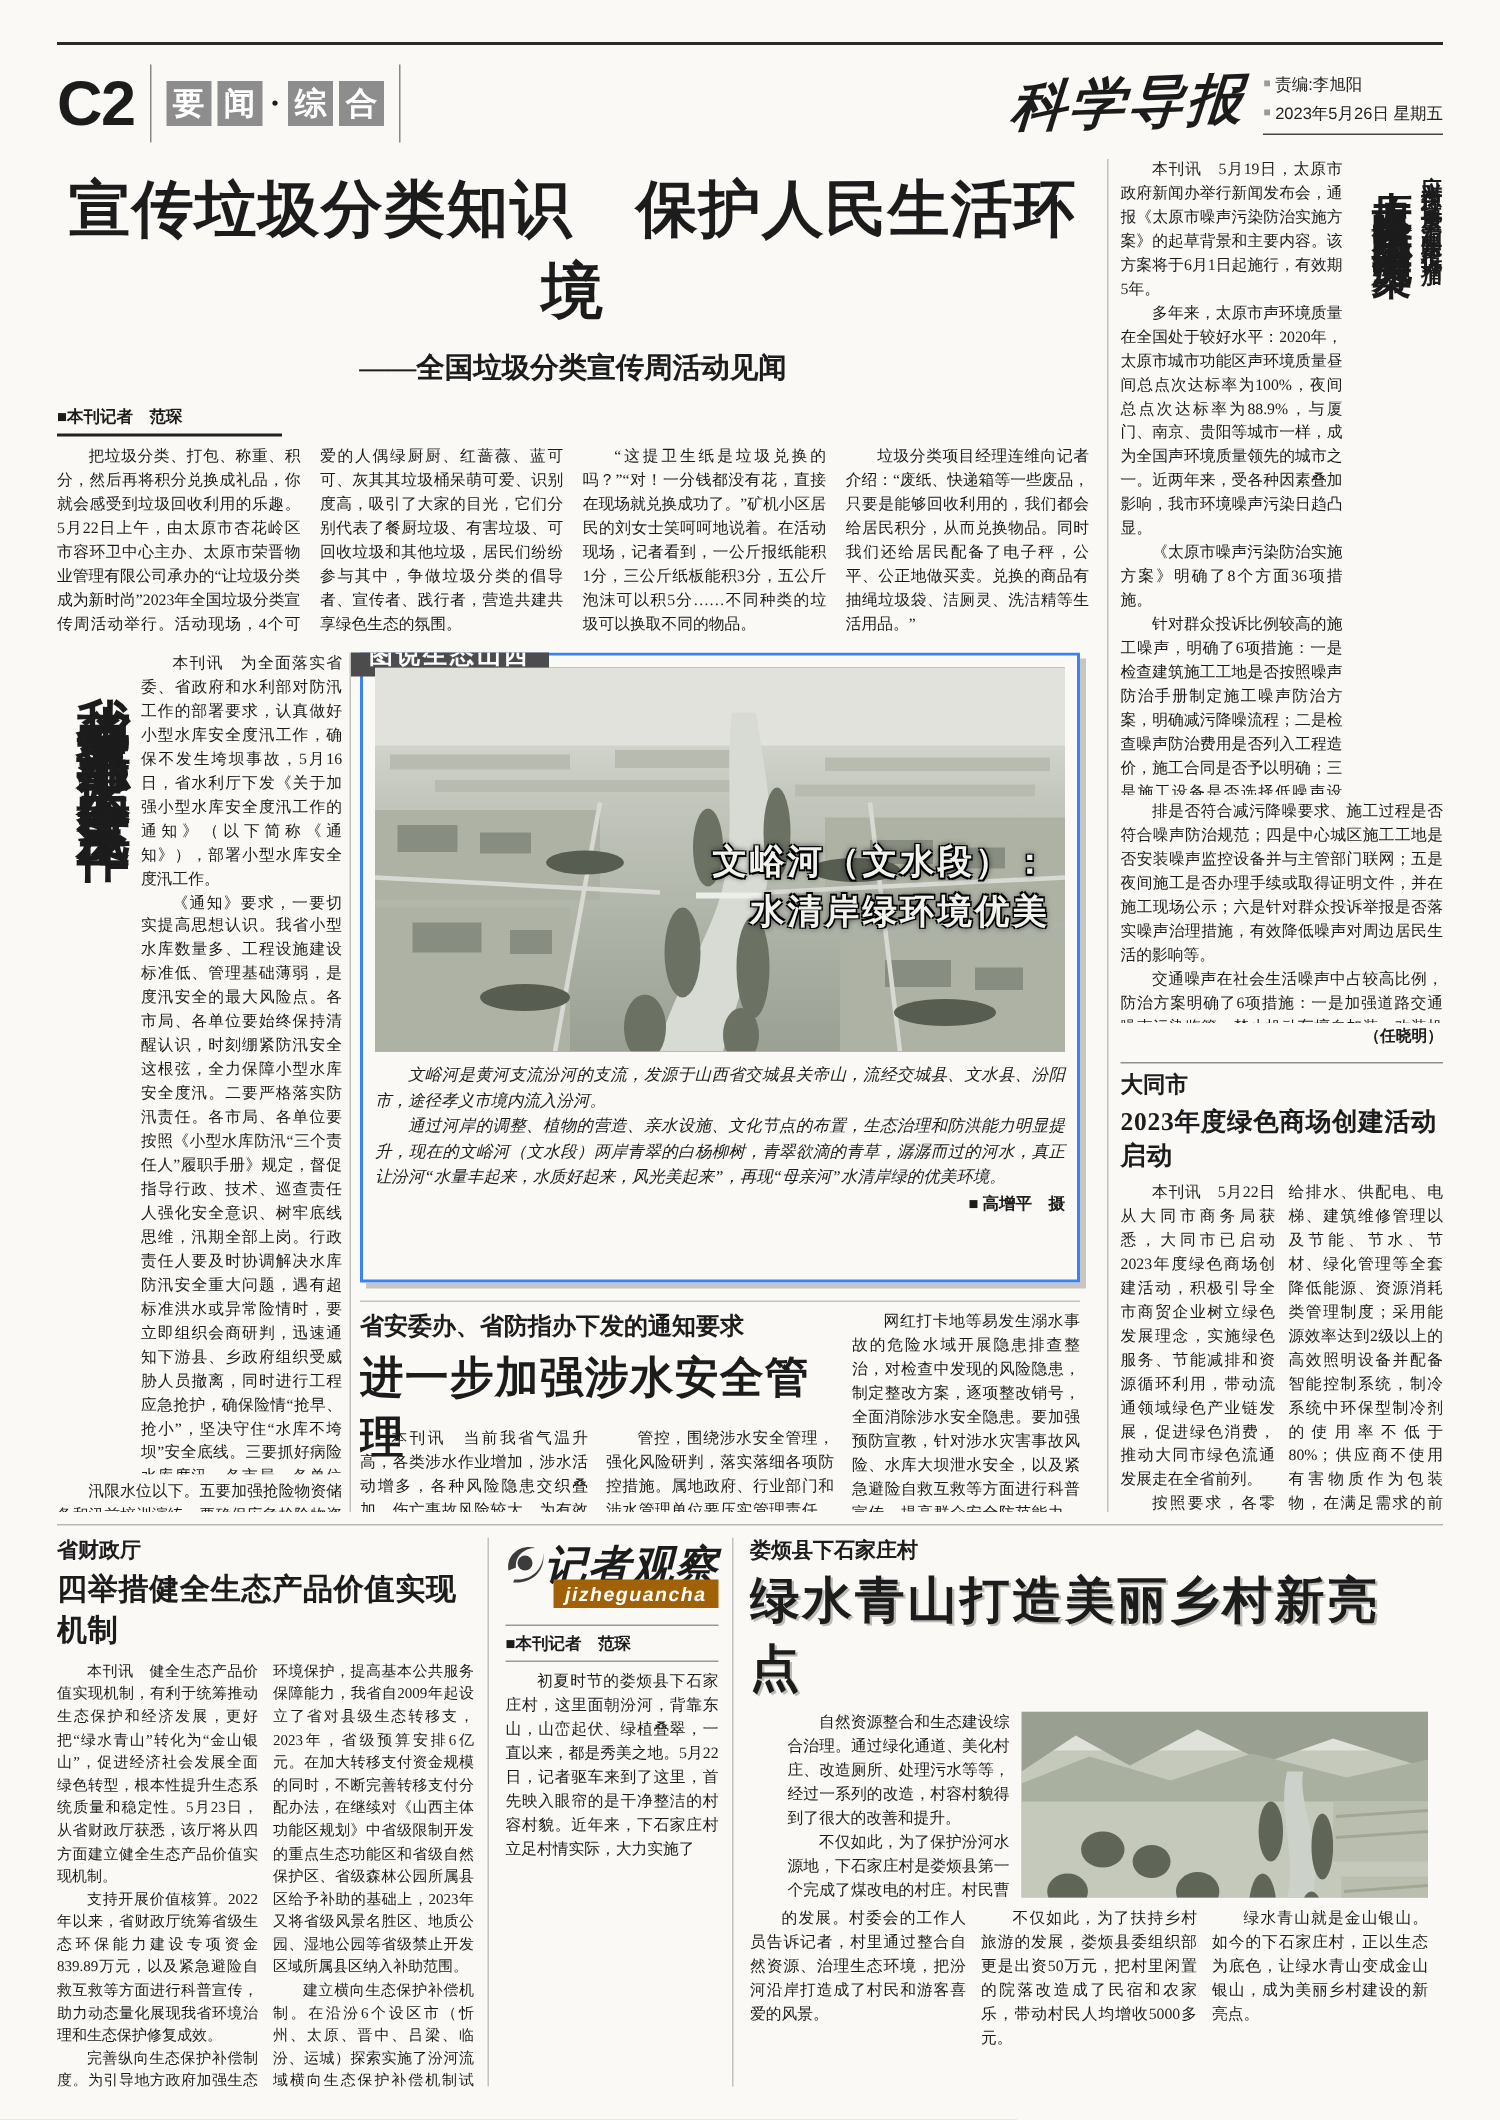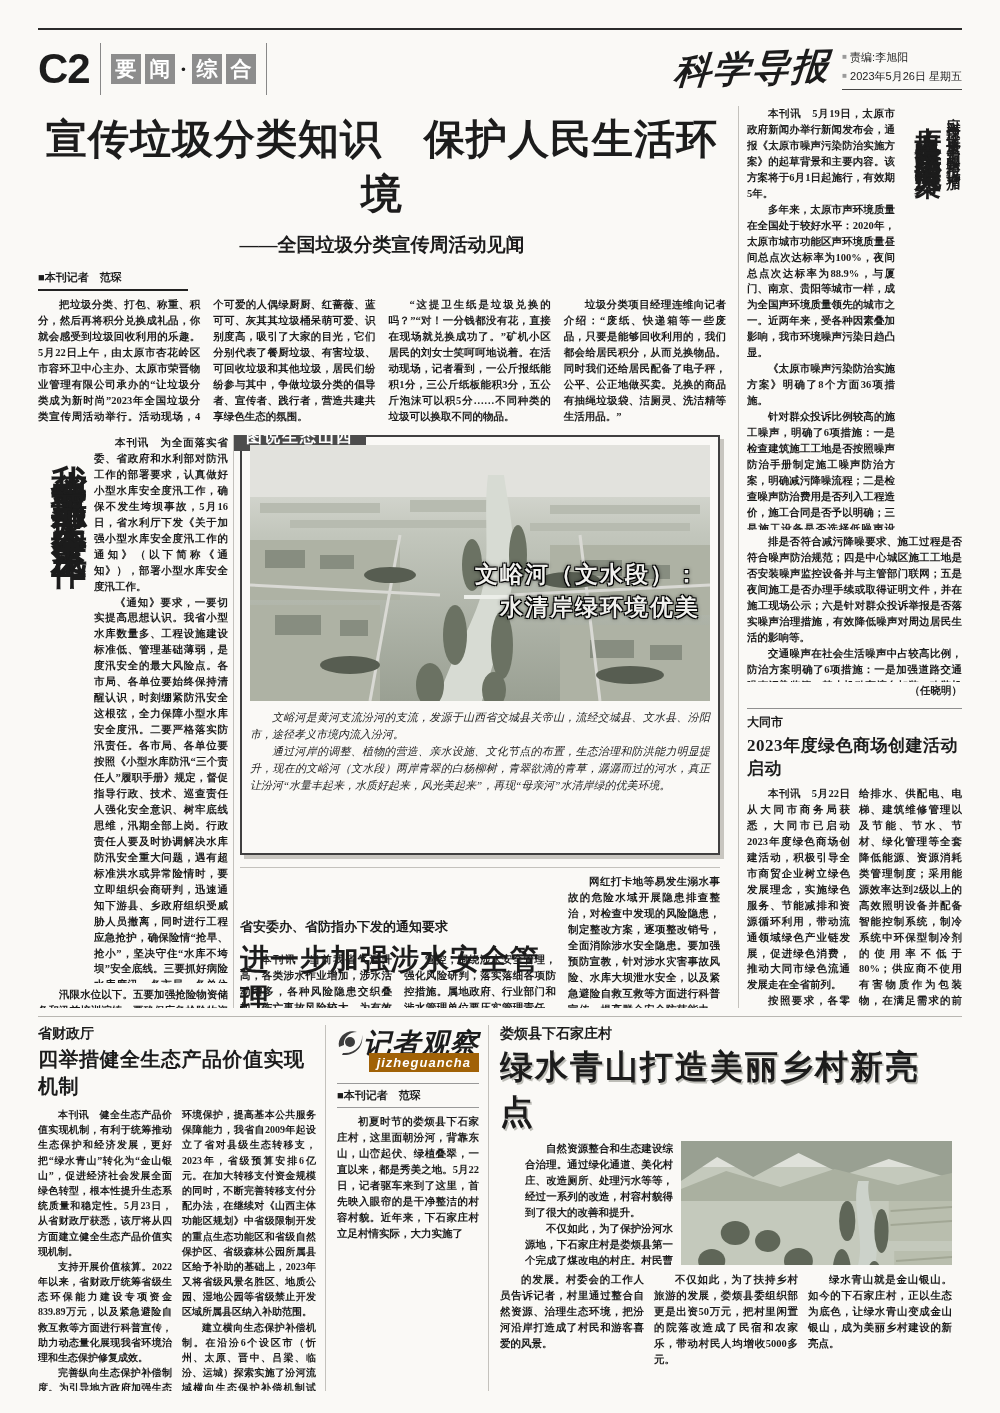--- a/index.html
+++ b/index.html
@@ -16,71 +16,71 @@
         display:flex;align-items:center;justify-content:center;font-family:"Liberation Sans",sans-serif;}
   .tiledot{font-size:22px;font-weight:bold;margin:0 1px;}
   .hdr-right{margin-left:auto;display:flex;align-items:center;gap:12px;}
   .masthead{font-size:37px;font-weight:bold;font-style:italic;transform:skewX(-6deg) rotate(-2deg);
             letter-spacing:2px;font-family:"Liberation Serif",serif;}
   .pubinfo{border-bottom:1.5px solid #444;padding-bottom:3px;font-family:"Liberation Sans",sans-serif;
            font-size:11px;line-height:1.7;color:#222;}
   .pubinfo .sq{color:#9a9a9a;font-size:8px;vertical-align:2px;margin-right:3px;}
   
   p{margin:0;text-indent:2em;}
-  .body-txt{font-size:10.5px;line-height:1.52;text-align:justify;font-weight:bold;}
+  .body-txt{font-size:10.5px;line-height:1.52;text-align:justify;}
   .sig{display:block;text-align:right;font-weight:bold;font-size:10.5px;margin-top:2px;}
   .kicker{font-family:"Liberation Sans",sans-serif;font-weight:bold;}
   
   .content{display:grid;grid-template-columns:688px 224px;column-gap:12px;height:902px;overflow:hidden;}
   .lead-head{font-size:41px;font-weight:900;text-align:center;letter-spacing:1px;margin:6px 0 10px;}
   .lead-sub{font-size:19px;font-weight:bold;text-align:center;margin-bottom:12px;}
   .lead-byline{font-size:11px;font-weight:bold;border-bottom:2.5px solid #222;width:150px;
                padding-bottom:4px;margin-bottom:6px;font-family:"Liberation Sans",sans-serif;}
   .lead-body{column-count:4;column-gap:13px;height:128px;overflow:hidden;}
   
   .mid{display:grid;grid-template-columns:196px 480px;column-gap:6px;margin-top:10px;height:652px;overflow:hidden;}
   .resv{display:flex;flex-direction:column;border-right:1px solid #c4c2bd;padding-right:5px;}
   .resv-top{display:flex;gap:6px;height:548px;overflow:hidden;}
   .vtitle{writing-mode:vertical-rl;text-orientation:upright;font-weight:900;}
   .resv-title{font-size:36px;letter-spacing:6px;width:50px;line-height:1.1;}
   .resv-col{flex:1;overflow:hidden;}
   .resv-bottom{flex:1;overflow:hidden;margin-top:4px;}
   .centerstack{display:flex;flex-direction:column;}
   
-  .pbox{border:2px solid #404040;box-shadow:4px 4px 0 #c8c6c0;padding:8px;position:relative;height:420px;box-sizing:border-box;}
+  .pbox{border:2px solid #3b82f6;box-shadow:4px 4px 0 #c8c6c0;padding:8px;position:relative;height:420px;box-sizing:border-box;}
   .pbox-label{position:absolute;top:-13px;left:-8px;background:#4c4c4c;color:#fff;font-weight:bold;
               font-size:16px;padding:3px 12px;font-family:"Liberation Sans",sans-serif;letter-spacing:2px;}
   .photo-main{position:relative;width:100%;height:256px;overflow:hidden;background:#ef4444;}
   .overlay-cap{position:absolute;right:10px;top:44%;text-align:right;font-size:23px;font-weight:900;
                color:#f1f1ee;line-height:1.45;letter-spacing:2px;
                text-shadow:-1px -1px 0 #000,1px -1px 0 #000,-1px 1px 0 #000,1px 1px 0 #000,0 0 4px #000;}
   .pcaption{font-size:11px;font-style:italic;line-height:1.55;text-align:justify;margin-top:8px;}
   .pcredit{text-align:right;font-style:normal;font-weight:bold;font-size:11px;margin-top:1px;}
   
   .ws{margin-top:12px;border-top:1px solid #c4c2bd;padding-top:6px;height:205px;overflow:hidden;}
   .ws-grid{display:grid;grid-template-columns:1fr 1fr 1fr;column-gap:12px;
            grid-template-areas:"hd hd c3" "c1 c2 c3";grid-template-rows:78px auto;}
   .ws-hd{grid-area:hd;}
-  .ws-kicker{font-size:13px;margin-bottom:4px;margin-top:44px;}
+  .ws-kicker{font-size:16px;margin-bottom:4px;}
   .ws-title{font-size:29px;font-weight:900;letter-spacing:1px;}
   .ws-c1{grid-area:c1;overflow:hidden;}.ws-c2{grid-area:c2;overflow:hidden;}
   .ws-c3{grid-area:c3;overflow:hidden;}
   
   .sidebar{border-left:1px solid #c4c2bd;padding-left:8px;display:flex;flex-direction:column;}
   .noise-top{display:flex;gap:4px;height:424px;overflow:hidden;}
   .noise-body-top{width:148px;overflow:hidden;}
   .noise-titleblock{flex:1;display:flex;flex-direction:row-reverse;justify-content:flex-start;}
   .noise-kicker-v{writing-mode:vertical-rl;text-orientation:upright;font-size:14px;font-weight:bold;
                   letter-spacing:4px;margin-left:2px;}
   .noise-title-v{writing-mode:vertical-rl;text-orientation:upright;font-size:27px;font-weight:900;
                  letter-spacing:3px;line-height:1.05;}
   .noise-bottom{height:148px;overflow:hidden;margin-top:4px;}
   
   .datong{border-top:1px solid #8f8f8f;margin-top:10px;padding-top:5px;}
-  .dt-kicker{font-size:12px;margin-bottom:3px;}
+  .dt-kicker{font-size:15px;margin-bottom:3px;}
   .dt-title{font-size:17px;font-weight:900;margin-bottom:6px;letter-spacing:.5px;}
   .dt-body{column-count:2;column-gap:9px;height:252px;overflow:hidden;}
   
   .bottomrule{border-top:1px solid #b9b7b2;margin:8px 0 8px;}
   .bottom{display:grid;grid-template-columns:288px 152px 452px;column-gap:11px;height:366px;overflow:hidden;}
   .b-left{border-right:1px solid #c4c2bd;padding-right:9px;}
   .bl-kicker{font-size:14px;margin-bottom:3px;}
   .bl-title{font-size:20px;font-weight:900;margin-bottom:7px;letter-spacing:.5px;}
   .bl-body{column-count:2;column-gap:10px;height:292px;overflow:hidden;font-size:10px;}
   .b-mid{border-right:1px solid #c4c2bd;padding-right:9px;}
@@ -219,20 +219,21 @@
               </svg>
               <div class="overlay-cap">
                 <div>文峪河（文水段）：</div>
                 <div>水清岸绿环境优美</div>
               </div>
             </div>
             <div class="pcaption">
                 <p>文峪河是黄河支流汾河的支流，发源于山西省交城县关帝山，流经交城县、文水县、汾阳市，途径孝义市境内流入汾河。</p>
                 <p>通过河岸的调整、植物的营造、亲水设施、文化节点的布置，生态治理和防洪能力明显提升，现在的文峪河（文水段）两岸青翠的白杨柳树，青翠欲滴的青草，潺潺而过的河水，真正让汾河“水量丰起来，水质好起来，风光美起来”，再现“母亲河”水清岸绿的优美环境。</p>
               </div>
+            <div class="pcredit">■ 高增平　摄</div>
           </div>
 
           <div class="ws">
             <div class="ws-grid">
               <div class="ws-hd">
                 <div class="kicker ws-kicker">省安委办、省防指办下发的通知要求</div>
                 <div class="ws-title">进一步加强涉水安全管理</div>
               </div>
               <div class="ws-c1 body-txt">
                   <p>本刊讯　当前我省气温升高，各类涉水作业增加，涉水活动增多，各种风险隐患交织叠加，伤亡事故风险较大。为有效防范涉水安全事故发生，近日，省安全生产委员会办公室、省防汛抗旱指挥部办公室下发通知，要求进一步加强涉水安全管理，全力保障人民群众生命财产安全。</p>

